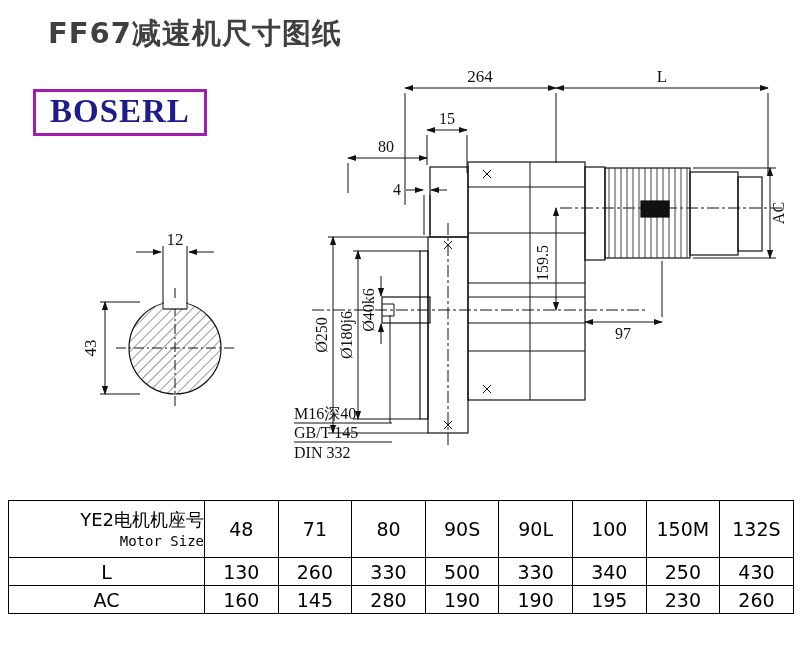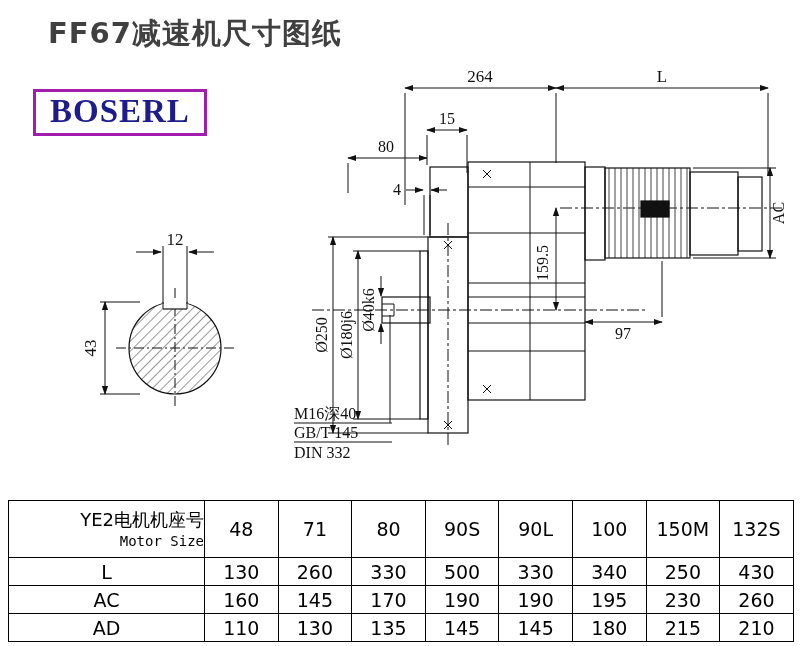--- a/index.html
+++ b/index.html
@@ -186,32 +186,21 @@
       <td>500</td>
       <td>330</td>
       <td>340</td>
       <td>250</td>
       <td>430</td>
     </tr>
     <tr>
       <td>AC</td>
       <td>160</td>
       <td>145</td>
-      <td>170</td>
+      <td>280</td>
       <td>190</td>
       <td>190</td>
       <td>195</td>
       <td>230</td>
       <td>260</td>
     </tr>
-    <tr>
-      <td>AD</td>
-      <td>110</td>
-      <td>130</td>
-      <td>135</td>
-      <td>145</td>
-      <td>145</td>
-      <td>180</td>
-      <td>215</td>
-      <td>210</td>
-    </tr>
   </tbody>
 </table>
 
 </body></html>

